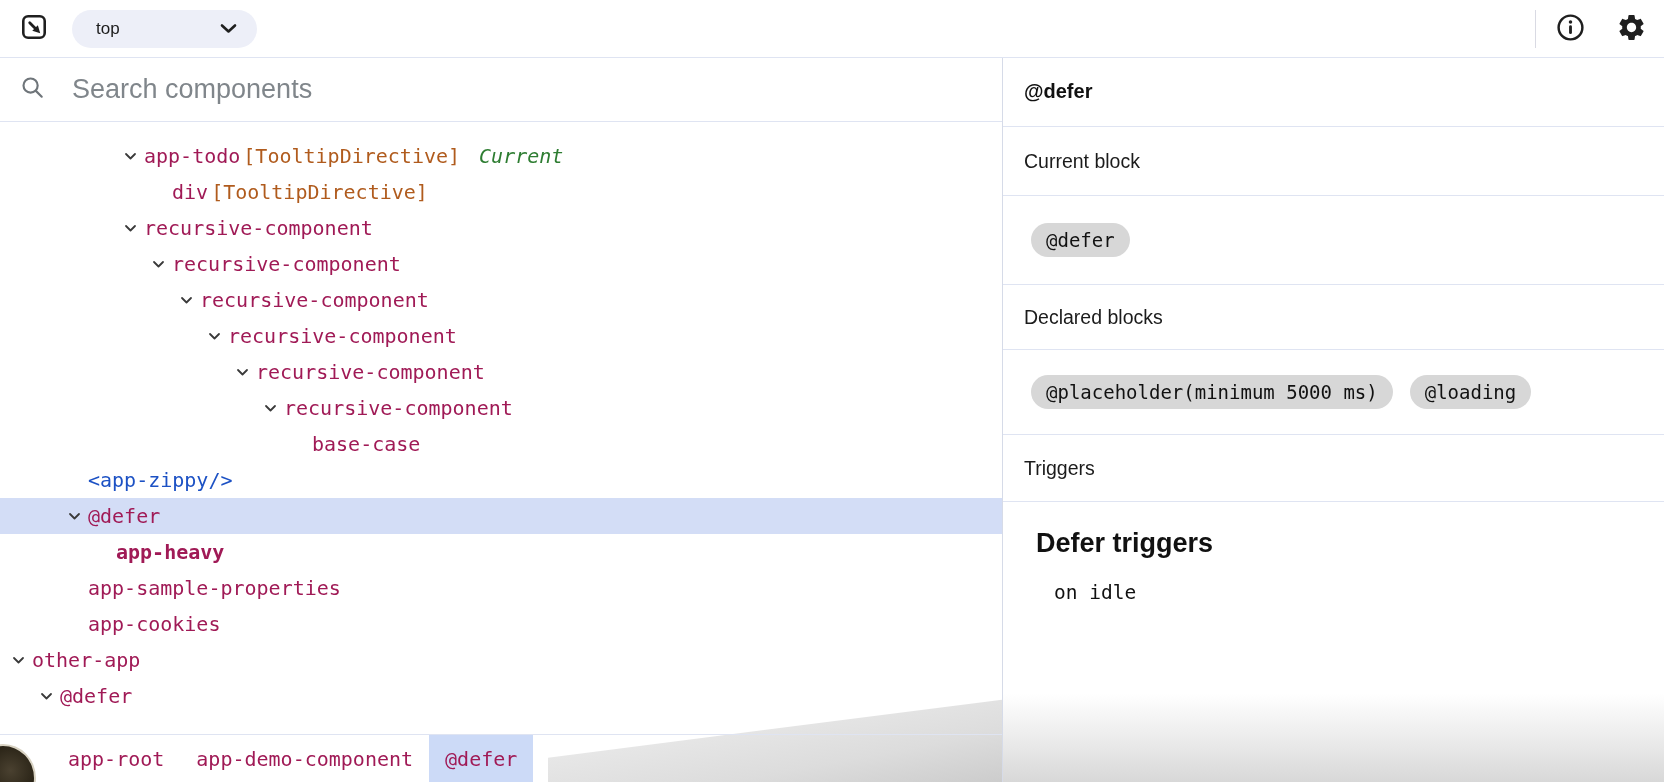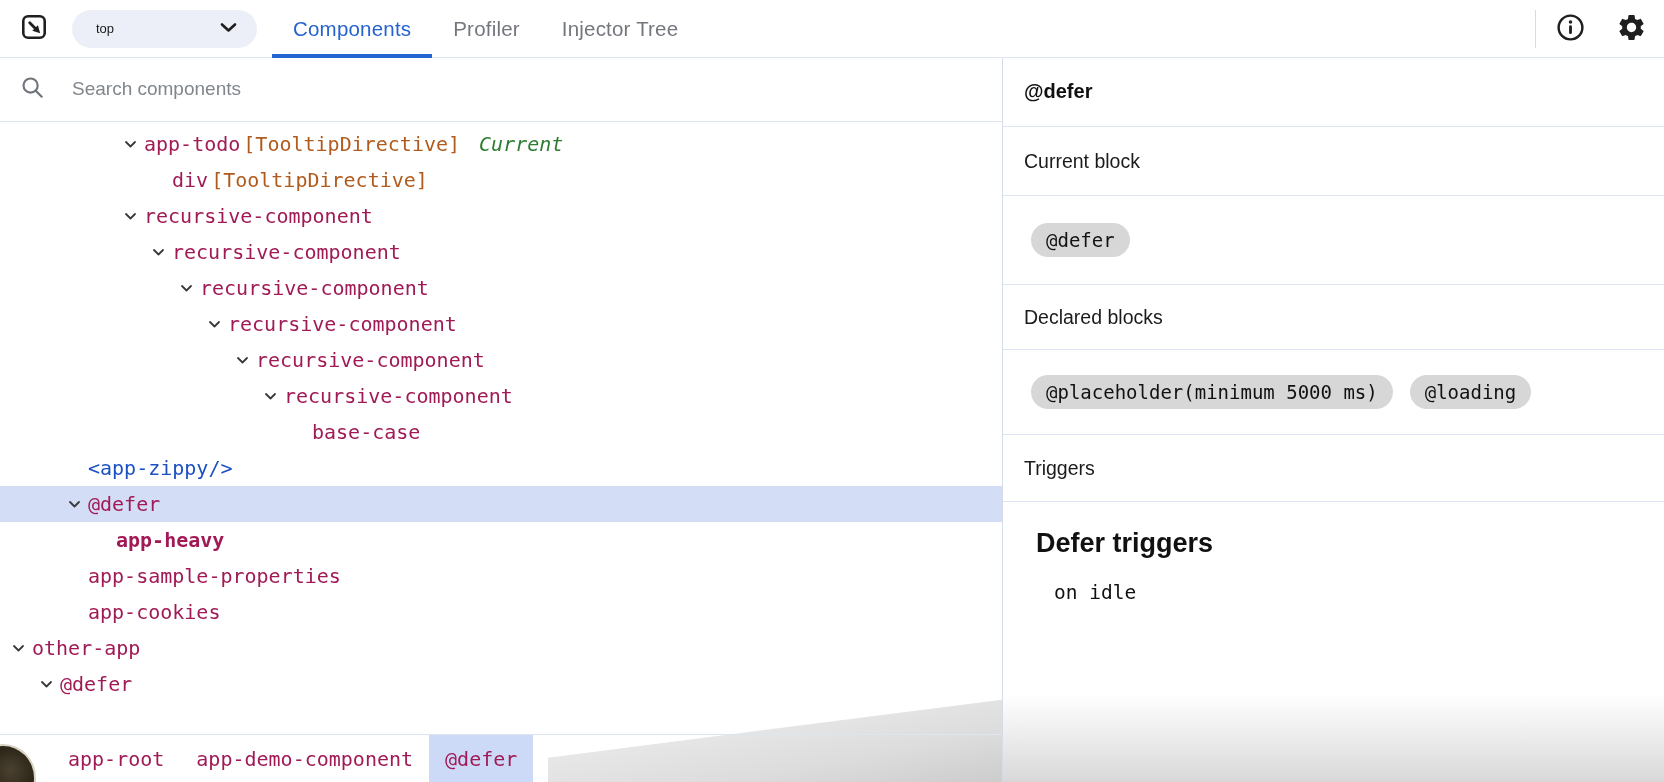--- a/index.html
+++ b/index.html
@@ -6,39 +6,39 @@
   .screen{position:relative;width:1664px;height:782px;background:#fff;overflow:hidden;
           font-family:"Liberation Sans",sans-serif;color:#1c1c1c;}
 
   
   .topbar{position:absolute;top:0;left:0;right:0;height:57px;background:#fff;
           border-bottom:1px solid var(--divider,#dfe4f2);display:flex;align-items:center;z-index:7;}
   .inspect-btn{margin-left:16px;width:36px;height:36px;background:none;border:none;padding:0;
                display:flex;align-items:center;justify-content:center;cursor:pointer;}
   .frame-select{margin-left:20px;width:185px;height:38px;background:#edeff8;border-radius:19px;
                 display:flex;align-items:center;justify-content:space-between;
-                padding:0 20px 0 24px;box-sizing:border-box;font-size:13px;cursor:pointer;}
+                padding:0 20px 0 24px;box-sizing:border-box;font-size:17px;cursor:pointer;}
   .tabs{display:flex;height:100%;margin-left:15px;}
   .tab{position:relative;padding:0 21px;display:flex;align-items:center;font-size:20.5px;
        font-weight:500;letter-spacing:.2px;color:var(--tab_inactive,#73777d);cursor:pointer;}
   .tab.active{color:var(--accent_blue,#2563cf);}
   .tab.active::after{content:"";position:absolute;left:0;right:0;bottom:-1px;height:4px;
        background:var(--accent_blue,#2563cf);}
   .topbar-spacer{flex:1;}
   .topbar-divider{width:1px;height:38px;background:#d9dae3;}
   .icon-btn{background:none;border:none;padding:0;cursor:pointer;display:flex;
             align-items:center;justify-content:center;}
   .info-btn{margin-left:19px;}
   .gear-btn{margin-left:30px;margin-right:17px;}
 
   
   .left-panel{position:absolute;left:0;top:57px;width:1002px;bottom:0;background:#fff;}
   .search-row{height:65px;border-bottom:1px solid var(--divider,#dfe4f2);display:flex;
               align-items:center;padding-left:19px;box-sizing:border-box;}
-  .search-input{border:none;outline:none;margin-left:24px;font-size:19px;flex:1;
+  .search-input{border:none;outline:none;margin-left:24px;font-size:27px;flex:1;
                 font-family:inherit;background:transparent;color:#14532d;}
   .search-input::placeholder{color:var(--placeholder,#80868b);opacity:1;}
   .tree{position:absolute;top:66px;left:0;right:0;bottom:42px;padding-top:3px;overflow:hidden;z-index:1;}
   .tree-row{height:36px;display:flex;align-items:center;white-space:pre;cursor:pointer;
             font-family:"DejaVu Sans Mono",monospace;font-size:20px;}
   .tree-row.selected{background:var(--selection_bg,#d3ddf6);}
   .twisty{width:20px;flex:none;display:flex;align-items:center;}
   .node-label{color:var(--component_name,#a01a56);}
   .node-label.element{color:var(--element_node,#1c51c4);}
   .directive{color:var(--directive,#b05b1d);margin-left:3px;}
@@ -99,25 +99,20 @@
 
     <div class="frame-select">
       <span>top</span>
       <span>
         <svg width="17" height="11" viewBox="0 0 17 11">
           <path d="M2 2.5 L8.5 8.5 L15 2.5" fill="none" stroke="#1f1f1f" stroke-width="2.6" stroke-linecap="round" stroke-linejoin="round"></path>
         </svg>
       </span>
     </div>
 
-    <nav class="tabs" id="tabs">
-        <div class="tab active">Components</div>
-        <div class="tab">Profiler</div>
-        <div class="tab">Injector Tree</div>
-      </nav>
 
     <div class="topbar-spacer"></div>
     <div class="topbar-divider"></div>
 
     <button class="icon-btn info-btn">
       <span>
         <svg width="31" height="31" viewBox="0 0 24 24">
           <circle cx="12" cy="12" r="9.2" fill="none" stroke="#1f1f1f" stroke-width="1.9"></circle>
           <circle cx="12" cy="7.7" r="1.35" fill="#1f1f1f"></circle>
           <rect x="10.9" y="10.3" width="2.2" height="6.8" rx="1.1" fill="#1f1f1f"></rect>
@@ -146,21 +141,21 @@
       <span>
         <svg width="27" height="27" viewBox="0 0 24 24">
           <circle cx="10.3" cy="10.3" r="6.3" fill="none" stroke="#6f757a" stroke-width="1.9"></circle>
           <line x1="15" y1="15" x2="20.2" y2="20.2" stroke="#6f757a" stroke-width="1.9" stroke-linecap="round"></line>
         </svg>
       </span>
       <input class="search-input" type="text" placeholder="Search components" style="">
     </div>
 
     <div class="tree" id="tree">
-        <div class="tree-row" style="padding-left: 124px;"><span class="twisty"><svg width="13" height="9" viewBox="0 0 13 9">
+        <div class="tree-row" style="padding-left: 124px; margin-top: 12px;"><span class="twisty"><svg width="13" height="9" viewBox="0 0 13 9">
               <path d="M2 2 L6.5 6.5 L11 2" fill="none" stroke="#3a3a3a" stroke-width="1.8" stroke-linecap="round" stroke-linejoin="round"></path>
             </svg></span><span class="node-label">app-todo</span><span class="directive">[TooltipDirective]</span><span class="badge-onpush">Current</span></div>
         <div class="tree-row" style="padding-left: 152px; align-items: center;"><span class="twisty"></span><span class="node-label">div</span><span class="directive">[TooltipDirective]</span></div>
         <div class="tree-row" style="padding-left: 124px;"><span class="twisty"><svg width="13" height="9" viewBox="0 0 13 9">
               <path d="M2 2 L6.5 6.5 L11 2" fill="none" stroke="#3a3a3a" stroke-width="1.8" stroke-linecap="round" stroke-linejoin="round"></path>
             </svg></span><span class="node-label">recursive-component</span></div>
         <div class="tree-row" style="padding-left: 152px;"><span class="twisty"><svg width="13" height="9" viewBox="0 0 13 9">
               <path d="M2 2 L6.5 6.5 L11 2" fill="none" stroke="#3a3a3a" stroke-width="1.8" stroke-linecap="round" stroke-linejoin="round"></path>
             </svg></span><span class="node-label">recursive-component</span></div>
         <div class="tree-row" style="padding-left: 180px;"><span class="twisty"><svg width="13" height="9" viewBox="0 0 13 9">

